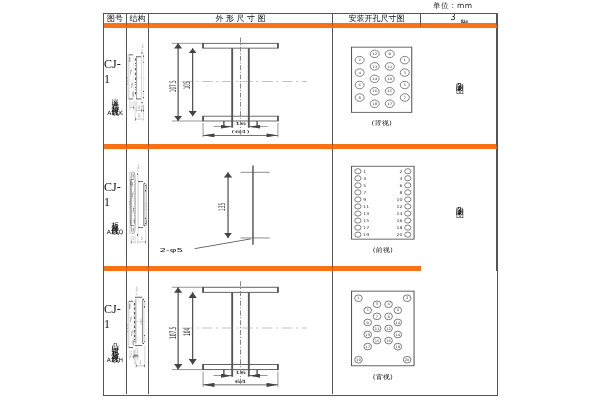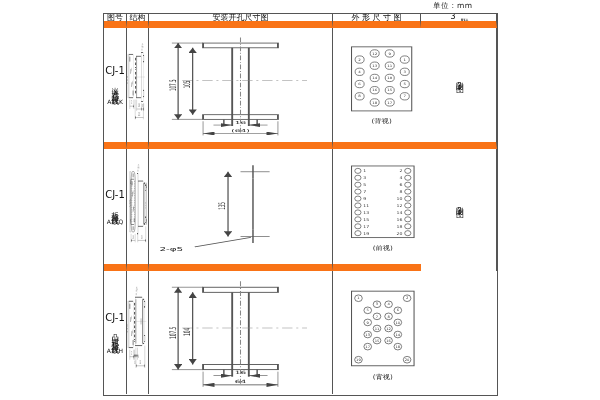--- a/index.html
+++ b/index.html
@@ -2,29 +2,29 @@
 <html><head>
 <meta charset="utf-8">
 <style>
   html,body{margin:0;padding:0;background:#fff;}
   #canvas{position:relative;width:600px;height:400px;background:#fff;overflow:hidden;
           font-family:"DejaVu Sans",sans-serif;color:#1a1a1a;}
   #unit-label{position:absolute;left:433px;top:1px;font-size:7.5px;color:#222;letter-spacing:.5px;}
   #tbl{position:absolute;left:103px;top:13px;width:393px;height:381px;
        display:grid;grid-template-columns:23px 22px 184px 88px 76px;
        grid-template-rows:14px 121px 122px 123px;border:1px solid #555;}
-  .cell{border-right:1px solid #555;border-bottom:7px solid #f97316;display:flex;
+  .cell{border-right:1px solid #555;border-bottom:5px solid #f97316;display:flex;
         align-items:center;justify-content:center;overflow:hidden;}
   .cell.lastcol{border-right:none;}
   .cell.lastrow{border-bottom:none;}
   .hcell{font-size:8px;color:#111;white-space:nowrap;}
   .figcell{writing-mode:vertical-rl;text-orientation:upright;font-size:8px;
            letter-spacing:3px;color:#111;}
   .structcell{flex-direction:column;gap:5px;padding:6px 0;}
-  .struct-model{font-size:10px;color:#111;}
+  .struct-model{font-size:12px;color:#111;font-family:Liberation Serif, serif;}
   .struct-type{writing-mode:vertical-rl;text-orientation:upright;font-size:7.5px;
                letter-spacing:2px;color:#111;line-height:1;}
   .struct-code{font-size:6px;color:#111;}
   svg{display:block;}
   .edge{fill:none;stroke:#555;stroke-width:.9;}
   .thin{fill:none;stroke:#555;stroke-width:.7;}
   .ext{stroke:#666;stroke-width:.45;}
   .dim{stroke:#444;stroke-width:.55;}
   .cl{fill:none;stroke:#888;stroke-width:.5;stroke-dasharray:5 1.8 1 1.8;}
   .dash{fill:none;stroke:#666;stroke-width:.7;stroke-dasharray:2 1.5;}
@@ -55,22 +55,22 @@
 </svg>
 
 <div id="canvas">
 
   <div id="unit-label">单位：mm</div>
 
   <div id="tbl">
 
     <div class="cell hcell">图号</div>
     <div class="cell hcell">结构</div>
+    <div class="cell hcell">外 形 尺 寸 图</div>
     <div class="cell hcell">安装开孔尺寸图</div>
-    <div class="cell hcell">外 形 尺 寸 图</div>
 
     <div class="cell">
       <span class="figcell">附图3</span>
     </div>
     <div class="cell structcell">
       <span class="struct-model">CJ-1</span>
       <span class="struct-type">嵌入式后接线</span>
       <span class="struct-code">A11K</span>
     </div>
     <div class="cell">

